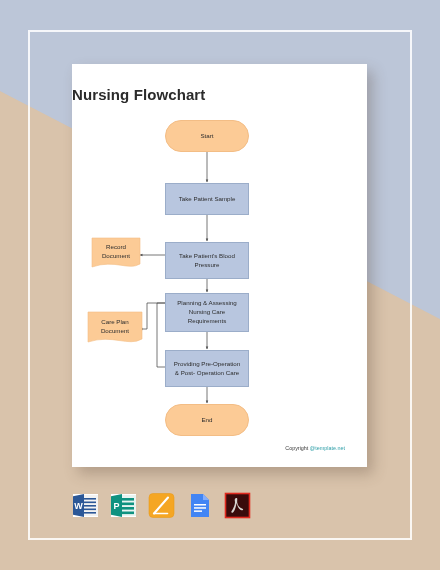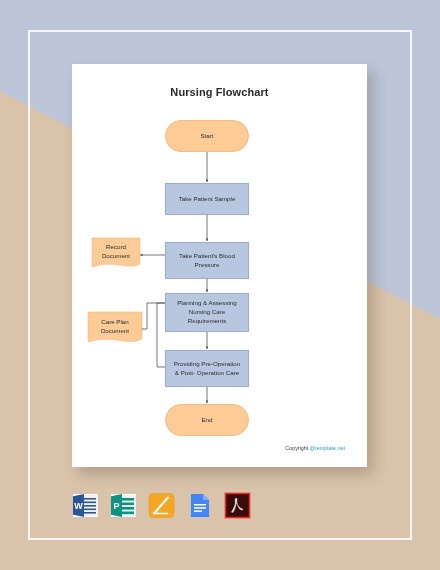--- a/index.html
+++ b/index.html
@@ -53,22 +53,22 @@
     height: 403px;
     background: #ffffff;
     box-shadow: 6px 7px 13px rgba(90,70,55,0.30);
   }
 
   .page-title {
     position: absolute;
     top: 22px;
     left: 0;
     right: 0;
-    text-align: center;
-    font-size: 11px;
+    text-align: left;
+    font-size: 15px;
     font-weight: bold;
     color: #2b2b2b;
     letter-spacing: 0.1px;
   }
 
   
   .flow {
     position: absolute;
     inset: 0;
   }

